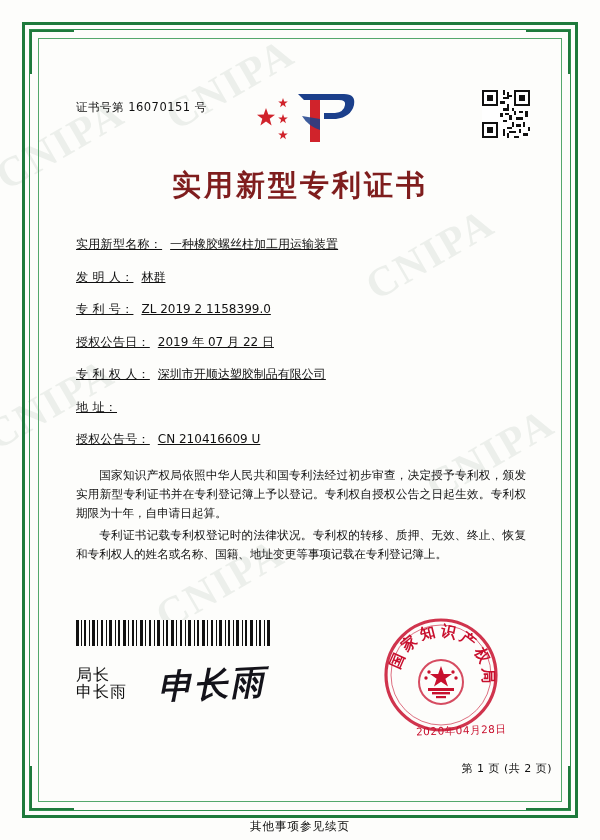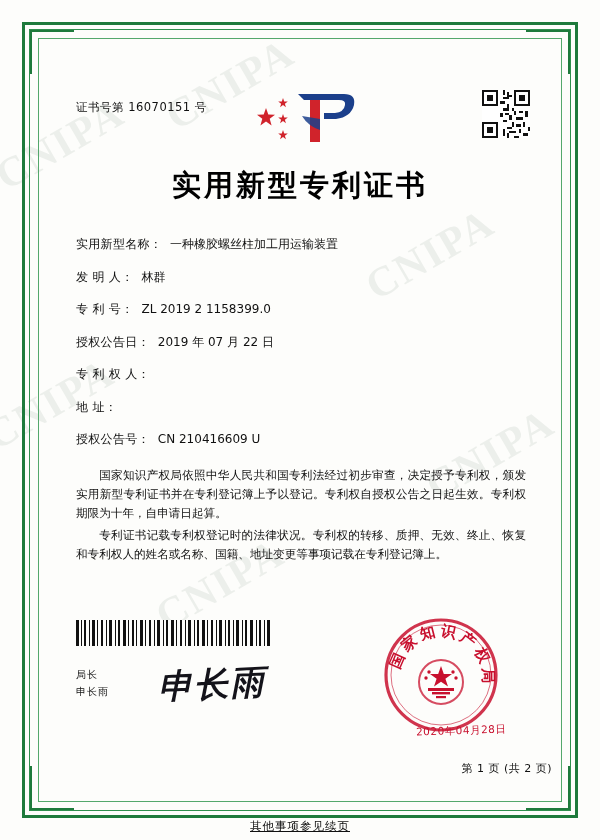--- a/index.html
+++ b/index.html
@@ -114,36 +114,37 @@
   .doc-title {
     position: absolute;
     left: 0;
     right: 0;
     top: 118px;
     text-align: center;
     font-family: "DejaVu Sans", "Liberation Sans", sans-serif;
     font-weight: bold;
     font-size: 29px;
     letter-spacing: 3px;
-    color: #000000;
+    color: #7f1d1d;
   }
 
   .fields {
     position: absolute;
     left: 28px;
     right: 24px;
     top: 188px;
   }
   .field-row {
     display: flex;
     align-items: flex-start;
     margin-bottom: 15.5px;
     font-size: 12px;
     line-height: 17px;
     color: #111;
+    text-decoration: underline;
   }
   .field-label {
     flex: 0 0 auto;
     white-space: nowrap;
     letter-spacing: 0.3px;
   }
   .field-value {
     margin-left: 8px;
     flex: 1 1 auto;
   }
@@ -178,21 +179,21 @@
     left: 28px;
     bottom: 146px;
     width: 196px;
     height: 26px;
   }
 
   .signature-block {
     position: absolute;
     left: 28px;
     bottom: 92px;
-    font-size: 10px;
+    font-size: 16px;
     line-height: 17px;
     letter-spacing: 1px;
     color: #111;
   }
   .sig-script {
     position: absolute;
     left: 110px;
     bottom: 84px;
     font-family: "DejaVu Serif", "Liberation Serif", serif;
     font-size: 34px;
@@ -234,21 +235,20 @@
 
   .footer-note {
     position: absolute;
     left: 0;
     right: 0;
     bottom: 6px;
     text-align: center;
     font-size: 11.5px;
     color: #111;
     letter-spacing: 1px;
-    text-decoration: underline;
   }
 </style>
 </head>
 <body>
 
 <div class="page">
 
   <div class="watermark" style="left:-10px; top:120px; font-size:42px;">CNIPA</div>
   <div class="watermark" style="left:160px; top:60px; font-size:42px;">CNIPA</div>
   <div class="watermark" style="left:360px; top:230px; font-size:42px;">CNIPA</div>
@@ -353,20 +353,21 @@
         <span class="field-value">ZL 2019 2 1158399.0</span>
       </div>
 
       <div class="field-row">
         <span class="field-label">授权公告日：</span>
         <span class="field-value">2019 年 07 月 22 日</span>
       </div>
 
       <div class="field-row">
         <span class="field-label">专 利 权 人：</span>
+        <span class="field-value">深圳市开顺达塑胶制品有限公司</span>
       </div>
 
       <div class="field-row">
         <span class="field-label">地    址：</span>
       </div>
 
       <div class="field-row">
         <span class="inline-pair">
           <span class="seg-b">
             <span class="field-label">授权公告号：</span>

